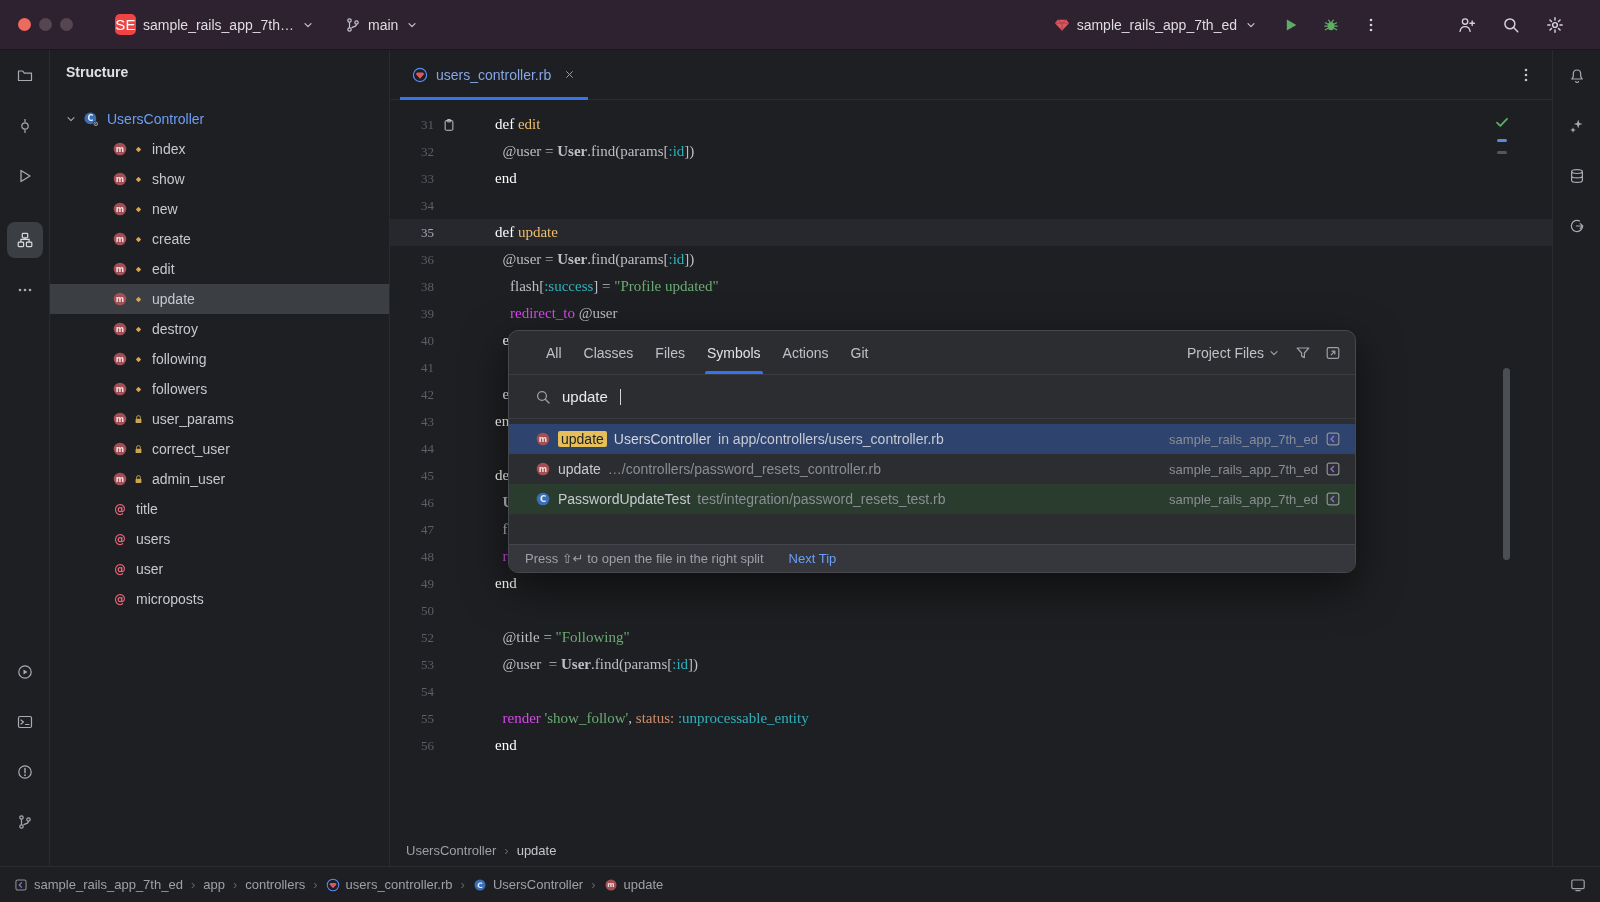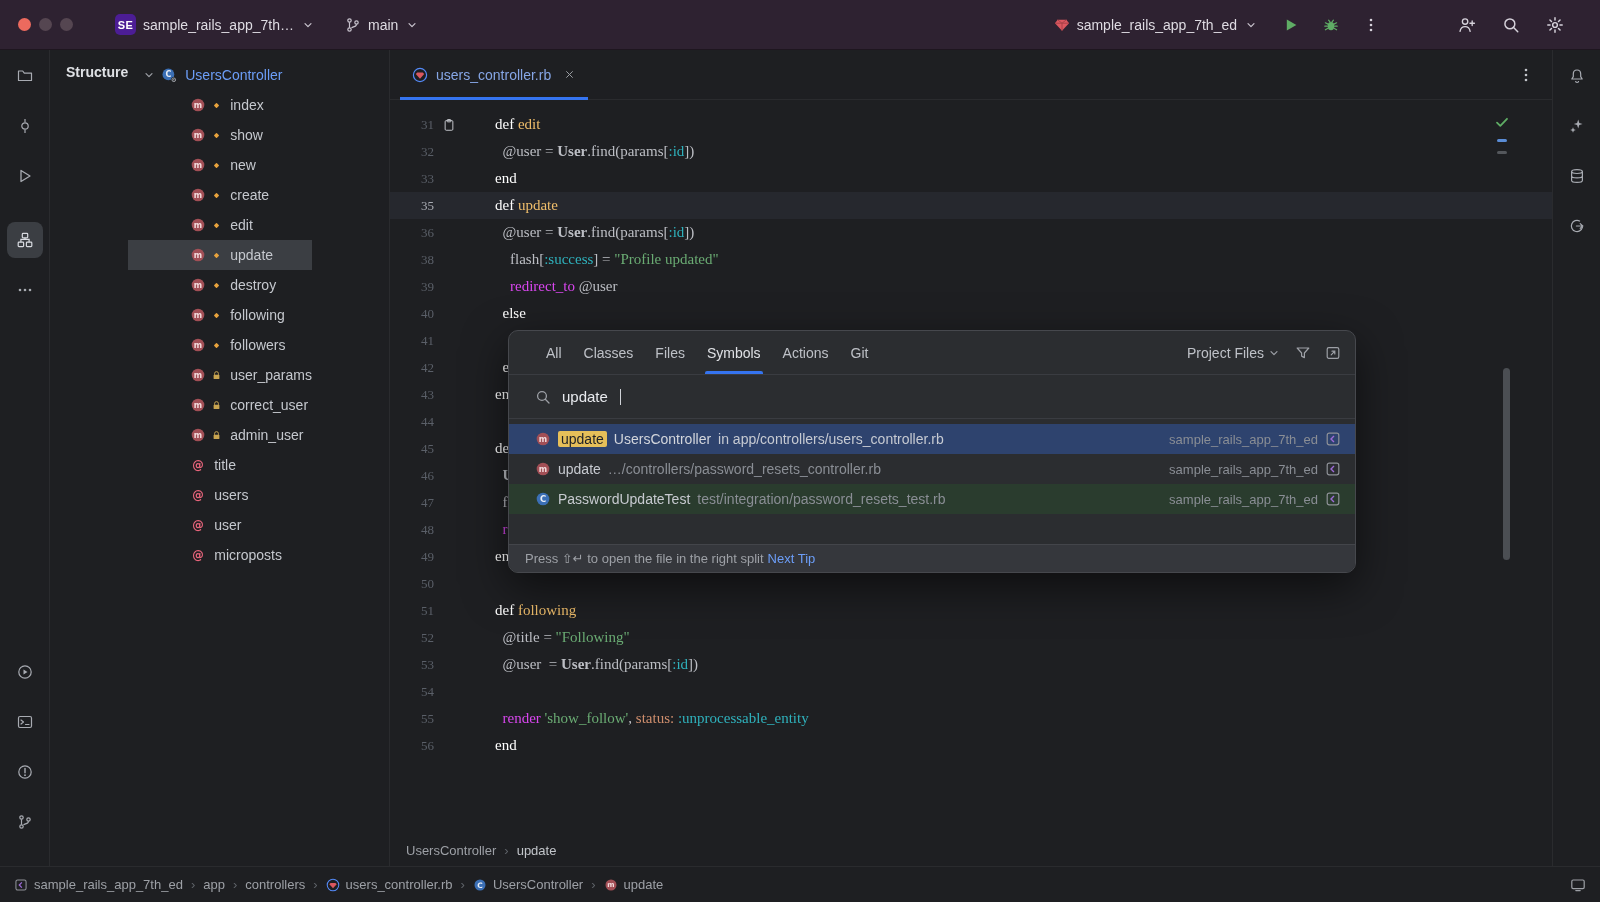--- a/index.html
+++ b/index.html
@@ -13,42 +13,42 @@
 .icon.chev svg{width:14px;height:14px}
 
 
 .titlebar{height:50px;flex:0 0 50px;background:#2E2231;display:flex;align-items:center;padding:0 20px 0 18px;border-bottom:1px solid rgba(0,0,0,.35)}
 .traffic{display:flex;gap:8px;margin-right:34px}
 .dot{width:13px;height:13px;border-radius:50%;display:inline-block}
 .dot.red{background:#EC6A5E}
 .dot.dim{background:#554651}
 .tb-widget{display:flex;align-items:center;gap:7px;padding:5px 8px;border-radius:7px;color:#DFDCE3;font-size:14px}
 .tb-widget .icon{color:#C9C4CE}
-.se-badge{width:21px;height:21px;border-radius:5px;background:#4c1d95;color:#fff;font-size:11px;font-weight:700;display:flex;align-items:center;justify-content:center;letter-spacing:.3px}
+.se-badge{width:21px;height:21px;border-radius:5px;background:#ef4444;color:#fff;font-size:15px;font-weight:400;display:flex;align-items:center;justify-content:center;letter-spacing:.3px}
 .tb-right{margin-left:auto;display:flex;align-items:center}
 .tb-btn{width:30px;height:30px;display:flex;align-items:center;justify-content:center;border-radius:7px;margin-left:10px}
 .tb-icons{display:flex;gap:26px;margin-left:72px;margin-right:16px}
 .tb-icons .icon{color:#D6D2DB}
 .tb-icons .icon svg{width:18px;height:18px}
 
 
 .middle{flex:1;display:flex;min-height:0}
 .stripe{width:50px;background:#1E1F22;display:flex;flex-direction:column;align-items:center;padding:8px 0 26px;flex:0 0 auto}
 .stripe.left{border-right:1px solid #2A2B2E}
 .stripe.right{border-left:1px solid #2A2B2E;width:48px;flex:0 0 48px}
 .stripe-btn{width:36px;height:36px;border-radius:8px;display:flex;align-items:center;justify-content:center;margin-bottom:14px;flex:0 0 auto}
 .stripe-btn .icon{color:#A8ABB2}
 .stripe-btn.active{background:#3B3E43}
 .stripe-btn.active .icon{color:#D8DAE0}
 #ls-top .stripe-btn:nth-child(4){margin-top:28px}
 #ls-bottom{margin-top:auto;display:flex;flex-direction:column;align-items:center}
 #ls-bottom .stripe-btn:last-child{margin-bottom:0}
 
 
-.structure{width:340px;flex:0 0 340px;background:#1E1F22;border-right:1px solid #2A2B2E;display:flex;overflow:hidden}
+.structure{width:340px;flex:0 0 340px;background:#1E1F22;border-right:1px solid #2A2B2E;display:flex;flex-direction:column;overflow:hidden}
 .panel-title{height:44px;display:flex;align-items:center;padding-left:16px;font-size:14px;font-weight:700;color:#DFE1E5}
 #tree{margin-top:10px}
 .tree-row{height:30px;display:flex;align-items:center;gap:5px;padding-left:62px;font-size:14px;color:#C5C8CE}
 .tree-row.root{padding-left:14px}
 .tree-row.selected{background:#3B3E43}
 .tree-label{margin-left:3px}
 .root-label{color:#6C9EF8}
 
 
 .editor-col{flex:1;display:flex;flex-direction:column;min-width:0;background:#1E1F22}
@@ -94,21 +94,21 @@
 .caret{width:1px;height:16px;background:#D0D3D8;margin-left:1px}
 .se-results{flex:1;padding-top:5px}
 .se-row{height:30px;display:flex;align-items:center;gap:7px;padding:0 14px 0 26px;font-size:14px;color:#C7CAD0}
 .se-row.sel{background:#2E436E}
 .se-row.test{background:#2A3C2E}
 .match{background:#E6BF59;color:#1F2126;padding:0 3px;border-radius:2px}
 .rctx{color:#D3D6DC}
 .rloc{color:#8A8E95}
 .se-row.sel .rloc{color:#C6CAD2}
 .rmod{margin-left:auto;display:flex;align-items:center;gap:7px;color:#8A8E95;font-size:13px}
-.se-foot{height:28px;flex:0 0 28px;background:#35373C;border-top:1px solid #43454A;display:flex;align-items:center;gap:4px;padding:0 16px;font-size:13px;color:#9DA0A6}
+.se-foot{height:28px;flex:0 0 28px;background:#35373C;border-top:1px solid #43454A;display:flex;align-items:center;gap:25px;padding:0 16px;font-size:13px;color:#9DA0A6}
 .se-link{color:#6C9EF8}
 
 
 .statusbar{height:36px;flex:0 0 36px;display:flex;align-items:center;padding:0 14px;border-top:1px solid #2A2B2E;font-size:13px;color:#9DA0A6;background:#1E1F22}
 .sb-crumbs{display:flex;align-items:center;gap:8px}
 .sb-item{display:flex;align-items:center;gap:6px}
 .sb-right{margin-left:auto}
 </style>
 </head>
 <body>
@@ -562,20 +562,25 @@
             <div class="code-line">
               <span class="ln">32</span>
               <span class="gut"></span>
               <span class="ct"><span class="tk-t">  @user = </span><span class="tk-b">User</span><span class="tk-t">.find(params[</span><span class="tk-y">:id</span><span class="tk-t">])</span></span>
             </div>
             <div class="code-line">
               <span class="ln">33</span>
               <span class="gut"></span>
               <span class="ct"><span class="tk-k">end</span></span>
             </div>
+            <div class="code-line">
+              <span class="ln">34</span>
+              <span class="gut"></span>
+              <span class="ct"></span>
+            </div>
             <div class="code-line current">
               <span class="ln">35</span>
               <span class="gut"></span>
               <span class="ct"><span class="tk-k">def </span><span class="tk-d">update</span></span>
             </div>
             <div class="code-line">
               <span class="ln">36</span>
               <span class="gut"></span>
               <span class="ct"><span class="tk-t">  @user = </span><span class="tk-b">User</span><span class="tk-t">.find(params[</span><span class="tk-y">:id</span><span class="tk-t">])</span></span>
             </div>
@@ -636,25 +641,20 @@
             </div>
             <div class="code-line">
               <span class="ln">49</span>
               <span class="gut"></span>
               <span class="ct"><span class="tk-k">end</span></span>
             </div>
             <div class="code-line">
               <span class="ln">50</span>
               <span class="gut"></span>
               <span class="ct"></span>
-            </div>
-            <div class="code-line">
-              <span class="ln">51</span>
-              <span class="gut"></span>
-              <span class="ct"><span class="tk-k">def </span><span class="tk-d">following</span></span>
             </div>
             <div class="code-line">
               <span class="ln">52</span>
               <span class="gut"></span>
               <span class="ct"><span class="tk-t">  @title = </span><span class="tk-s">"Following"</span></span>
             </div>
             <div class="code-line">
               <span class="ln">53</span>
               <span class="gut"></span>
               <span class="ct"><span class="tk-t">  @user  = </span><span class="tk-b">User</span><span class="tk-t">.find(params[</span><span class="tk-y">:id</span><span class="tk-t">])</span></span>

